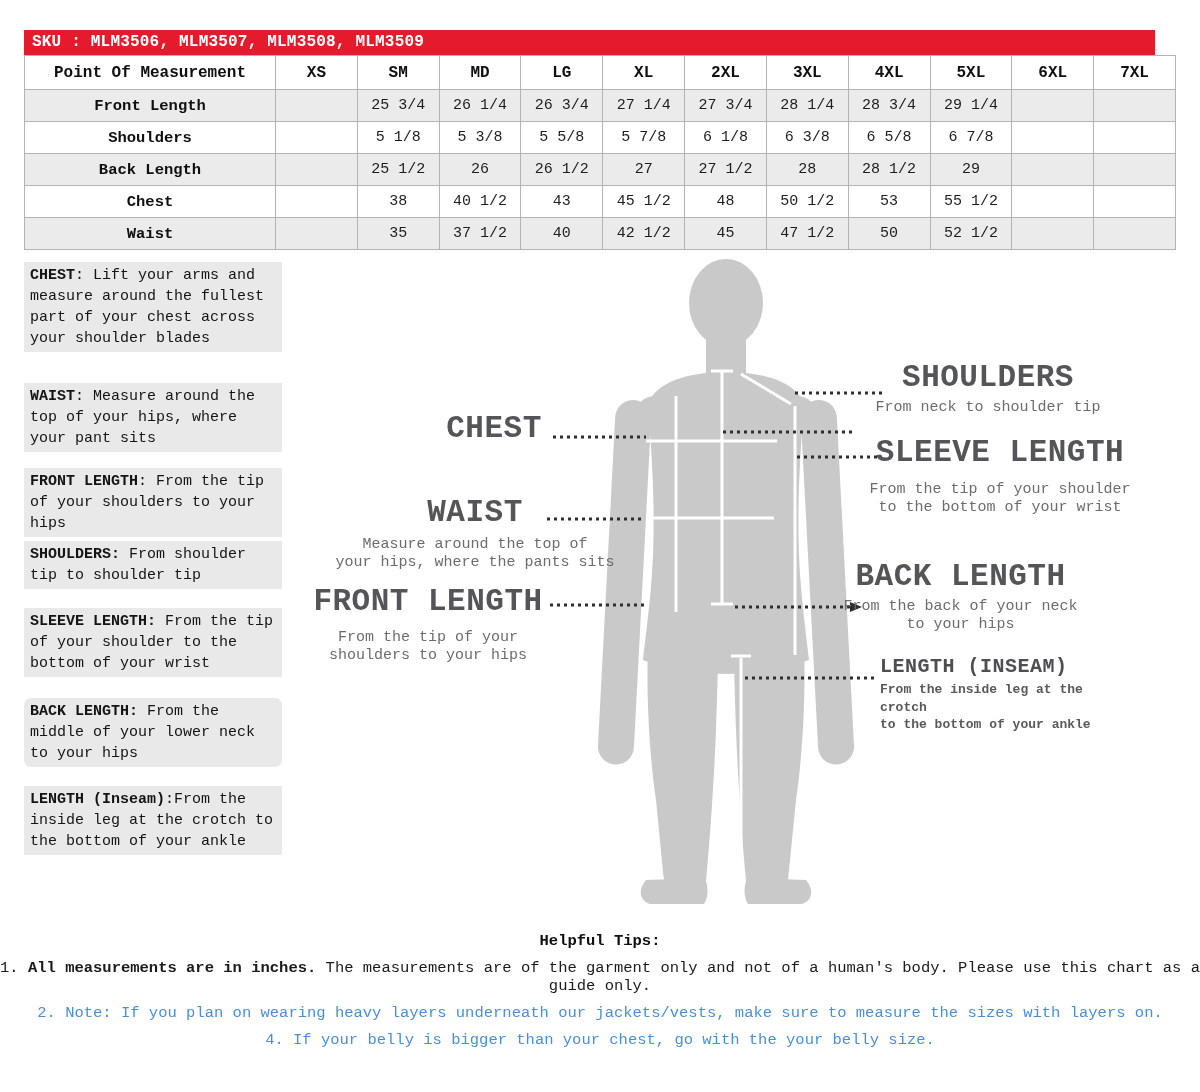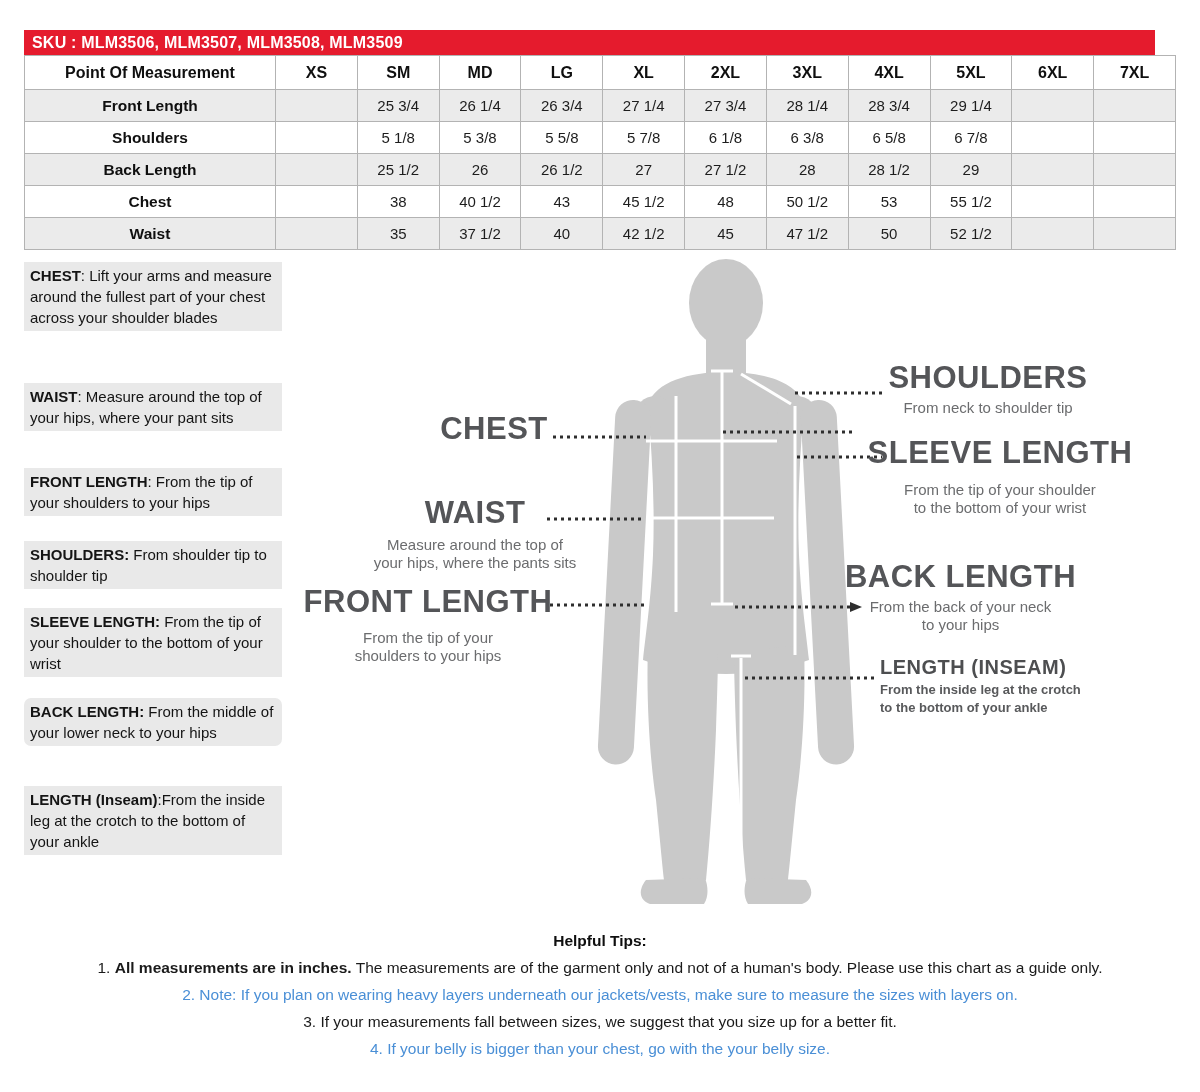--- a/index.html
+++ b/index.html
@@ -1,17 +1,17 @@
 <!DOCTYPE html>
 <html><head>
 <meta charset="utf-8">
 <style>
   html,body{margin:0;padding:0;background:#fff;}
   .page{position:relative;width:1200px;height:1092px;background:#fff;overflow:hidden;
-        font-family:Liberation Sans, sans-serif;color:#111;}
+        font-family:Liberation Mono, monospace;color:#111;}
 
   
   .table-wrap{position:absolute;left:24px;top:30px;width:1152px;}
   .sku-bar{width:1131px;height:25px;background:#e51b2d;color:#fff;font-weight:bold;
            font-size:16px;line-height:25px;padding-left:8px;box-sizing:border-box;letter-spacing:.2px;}
   table.size-table{border-collapse:collapse;width:1152px;table-layout:fixed;background:#fff;}
   table.size-table th,table.size-table td{border:1px solid #b3b3b3;text-align:center;padding:0;}
   table.size-table thead th{height:33px;font-size:16px;font-weight:bold;color:#0f0f0f;}
   table.size-table thead th:first-child{width:250px;border-radius:6px;}
   table.size-table tbody th{font-size:15.5px;font-weight:bold;color:#0f0f0f;height:31px;}
@@ -239,17 +239,16 @@
   <div class="dia-label" id="lab-inseam">
     <div class="dia-title">LENGTH (INSEAM)</div>
     <div class="dia-cap"><span>From the inside leg at the crotch</span><br>
       <span>to the bottom of your ankle</span></div>
   </div>
 
   <div class="tips">
     <div class="tips-title">Helpful Tips:</div>
     <div class="tip"><span>1. </span><span class="bold">All measurements are in inches.</span><span> The measurements are of the garment only and not of a human's body. Please use this chart as a guide only.</span></div>
     <div class="tip blue">2. Note: If you plan on wearing heavy layers underneath our jackets/vests, make sure to measure the sizes with layers on.</div>
-    <div class="tip">3. If your measurements fall between sizes, we suggest that you size up for a better fit.</div>
     <div class="tip blue">4. If your belly is bigger than your chest, go with the your belly size.</div>
   </div>
 
 </div>
 
 </body></html>

